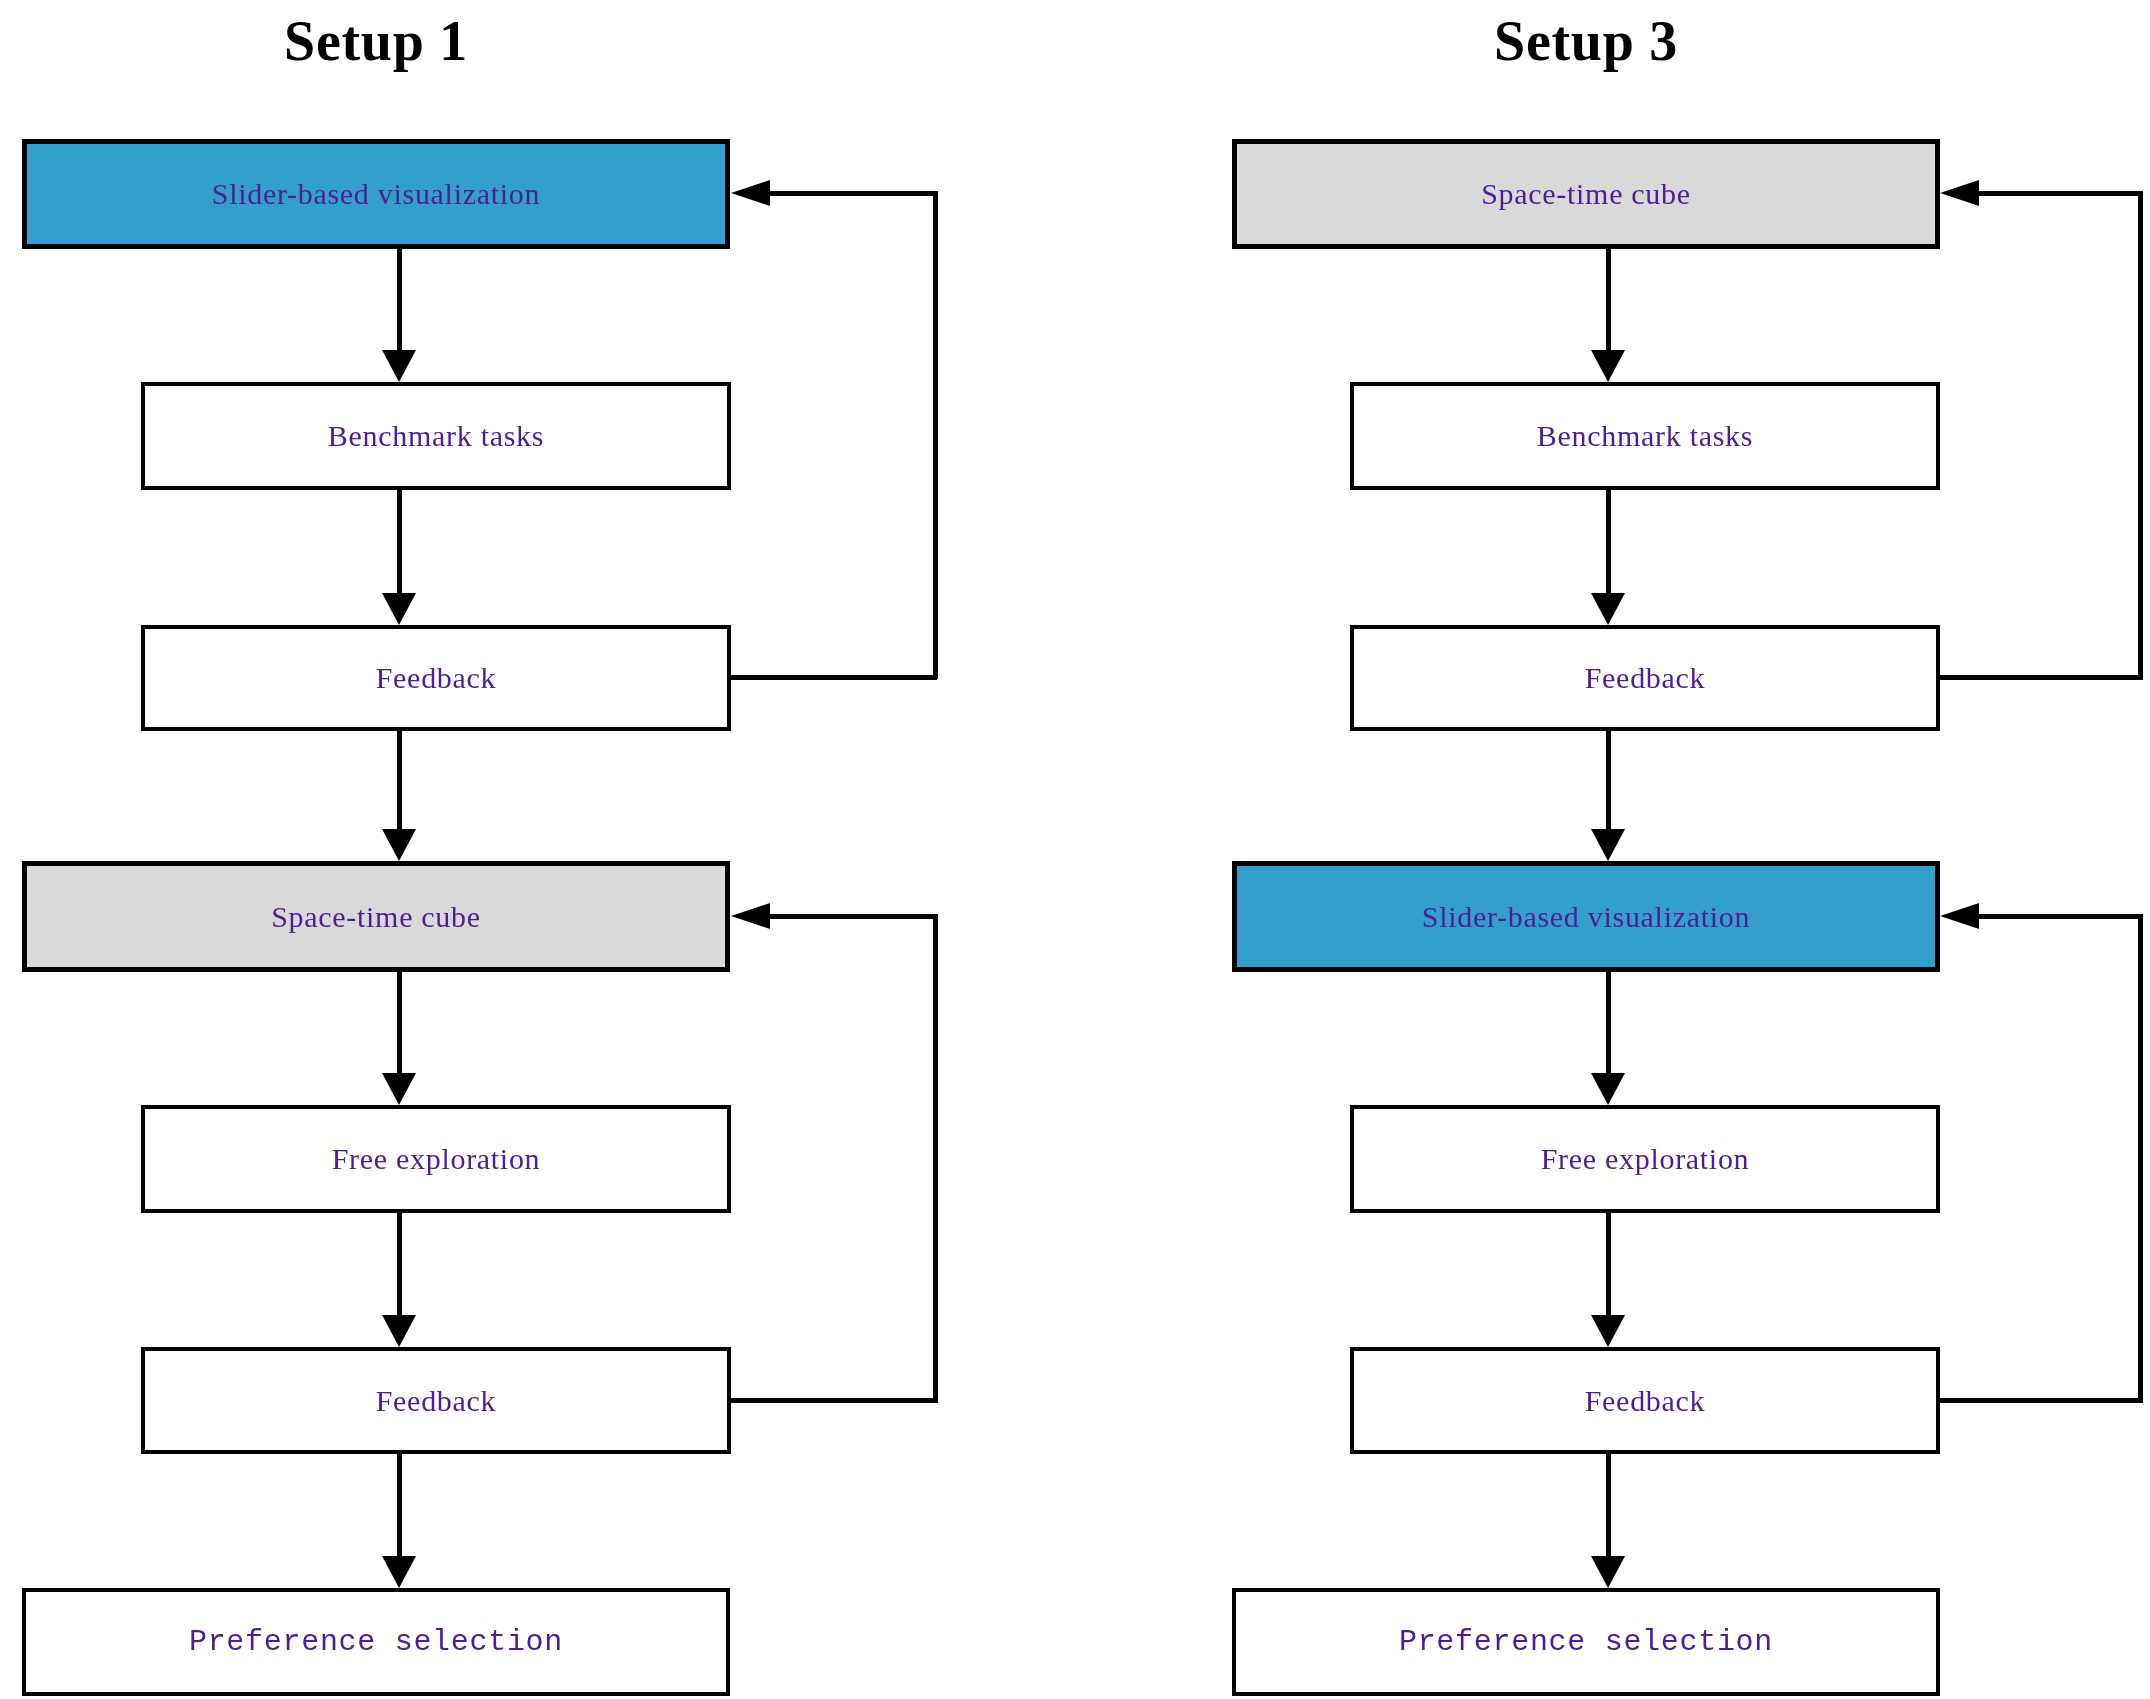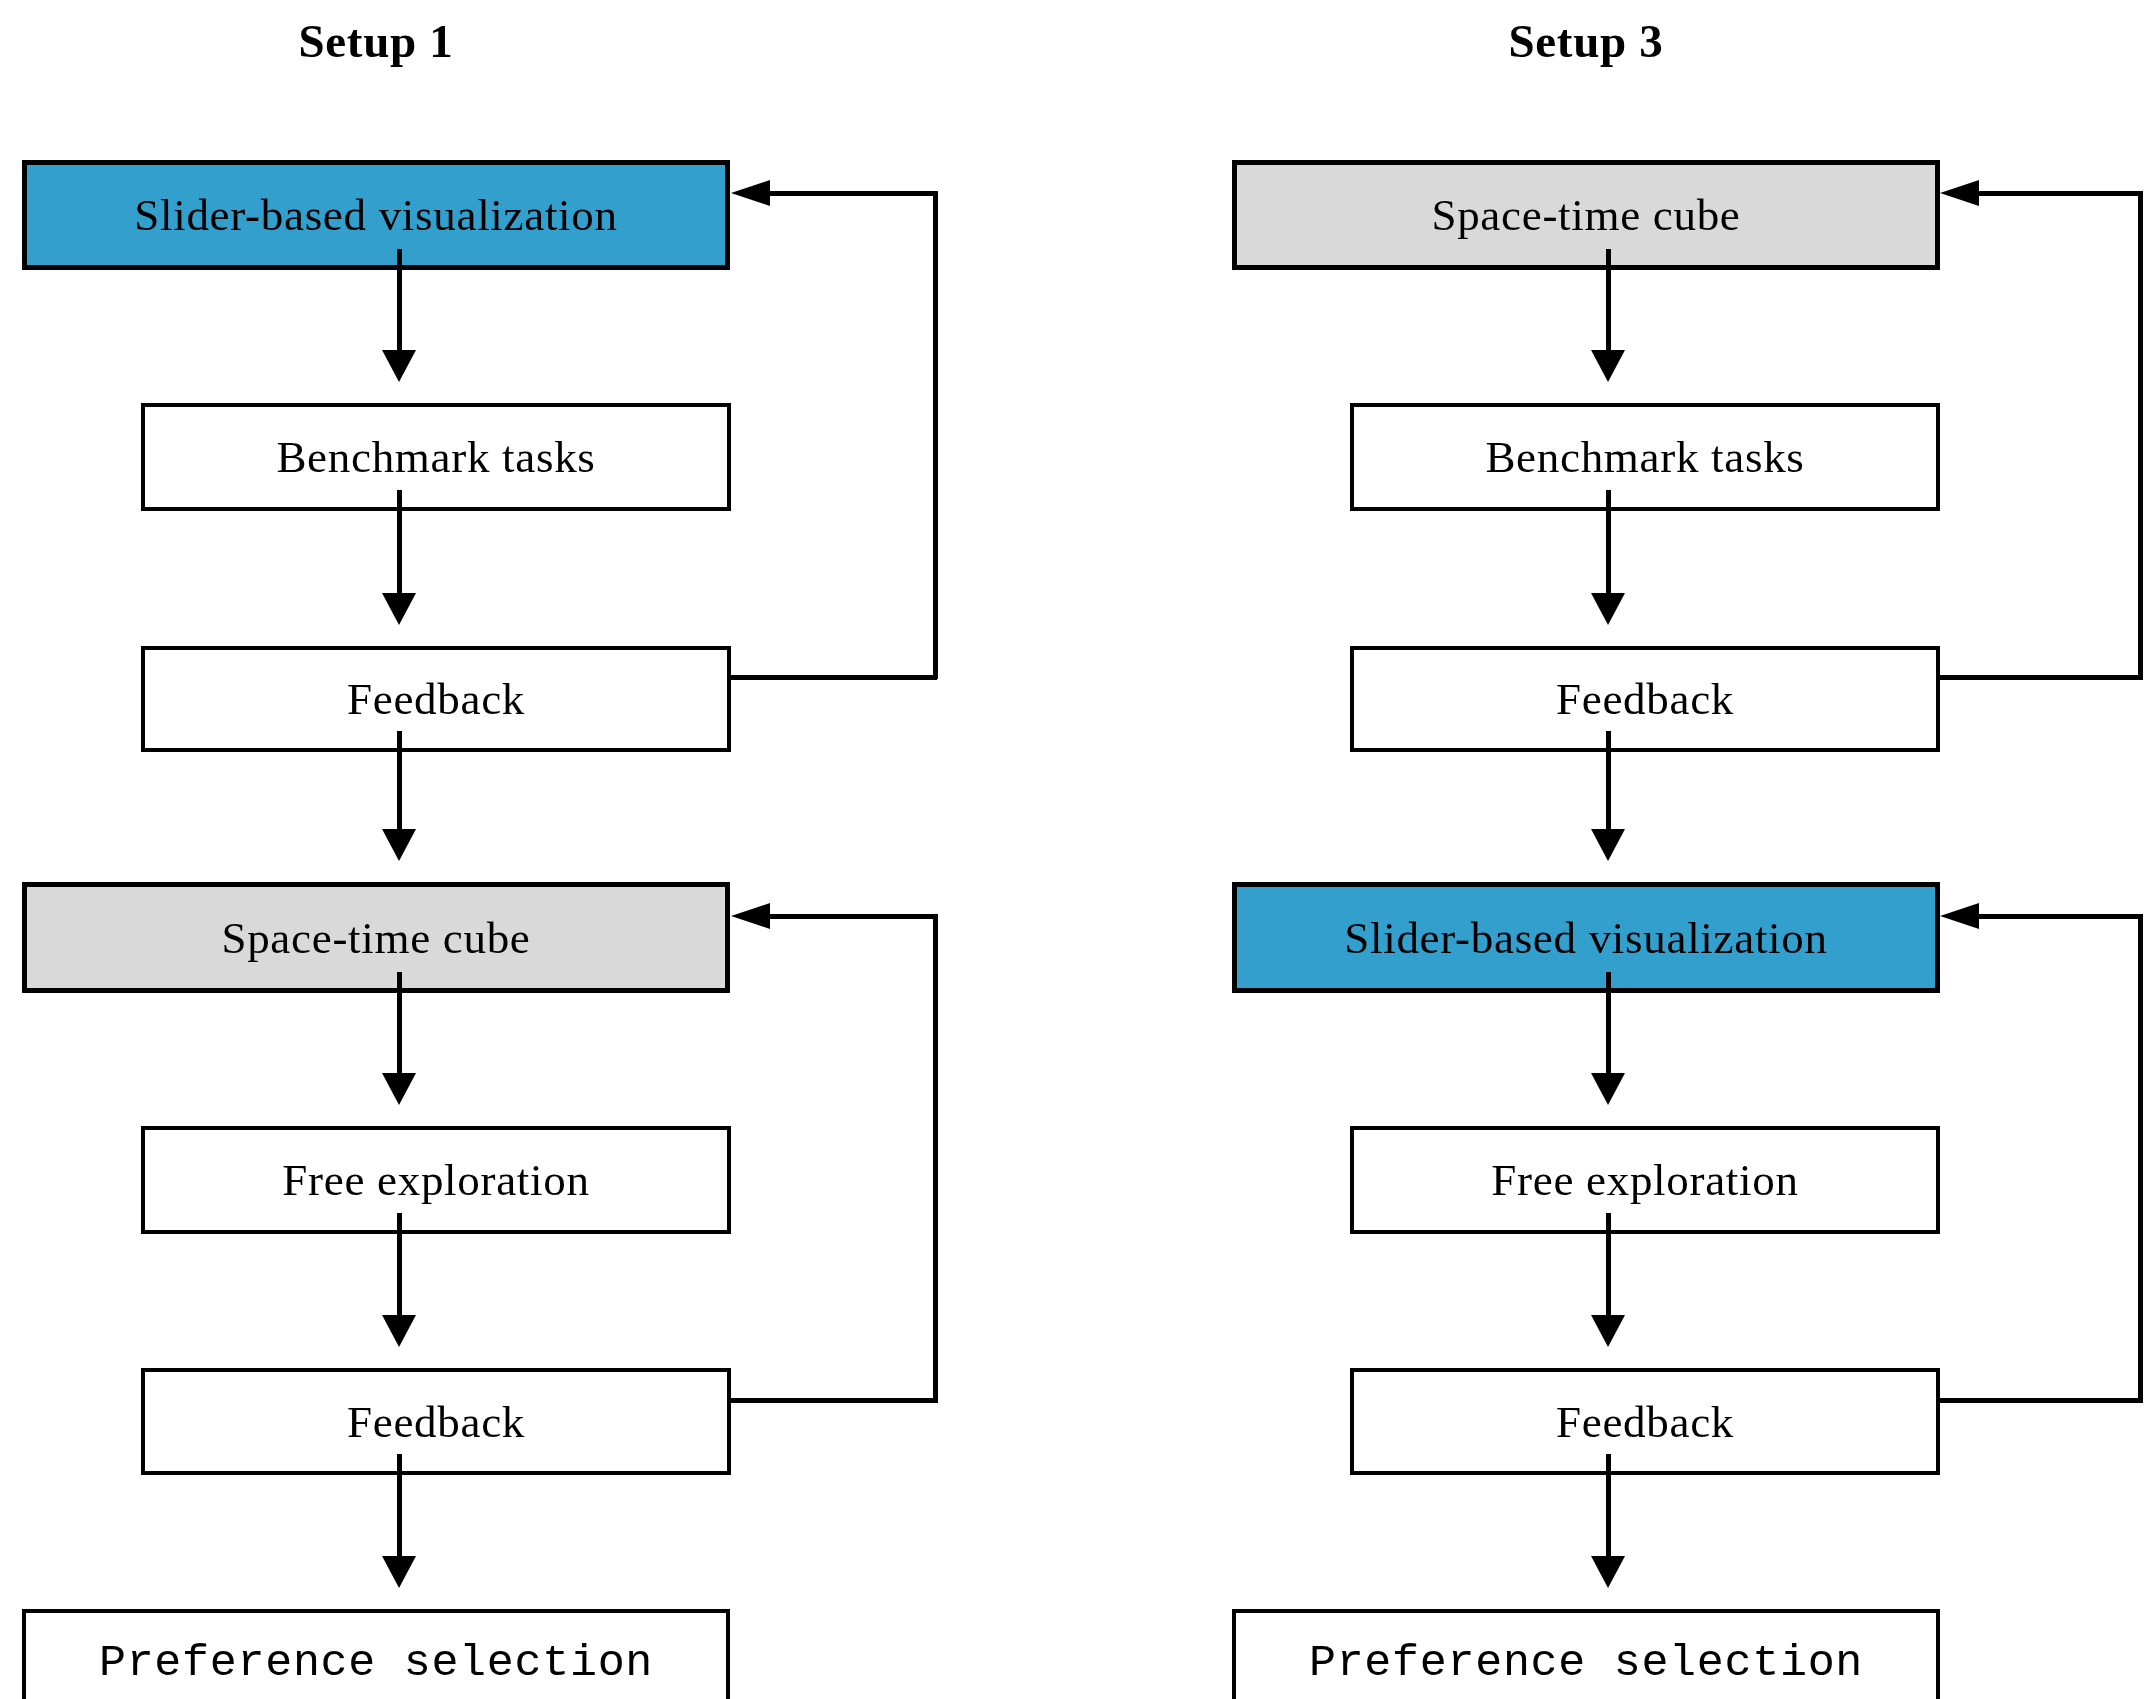--- a/index.html
+++ b/index.html
@@ -18,40 +18,39 @@
     overflow: hidden;
   }
   .title {
     position: absolute;
     top: 7.4px;
     height: 67px;
     display: flex;
     align-items: center;
     justify-content: center;
     font-weight: bold;
-    font-size: 47px;
+    font-size: 56px;
     color: #000;
     letter-spacing: 0.7px;
   }
   #title-1 { left: 22px;   width: 708px; }
   #title-2 { left: 1232px; width: 708px; }
 
   .box {
     position: absolute;
     box-sizing: border-box;
     border: 4.5px solid #000;
     background: #ffffff;
     display: flex;
     align-items: center;
     justify-content: center;
-    font-size: 45px;
+    font-size: 30px;
     letter-spacing: 0.7px;
-    color: #000000;
+    color: #4c1d95;
     white-space: nowrap;
-    margin-top: 21px;
   }
   .box.accent { border-width: 5.2px; }
 
   
   .c1.wide   { left: 22px;   width: 708px; }
   .c1.narrow { left: 141px;  width: 590px; }
   .c2.wide   { left: 1232px; width: 708px; }
   .c2.narrow { left: 1350px; width: 590px; }
 
   

